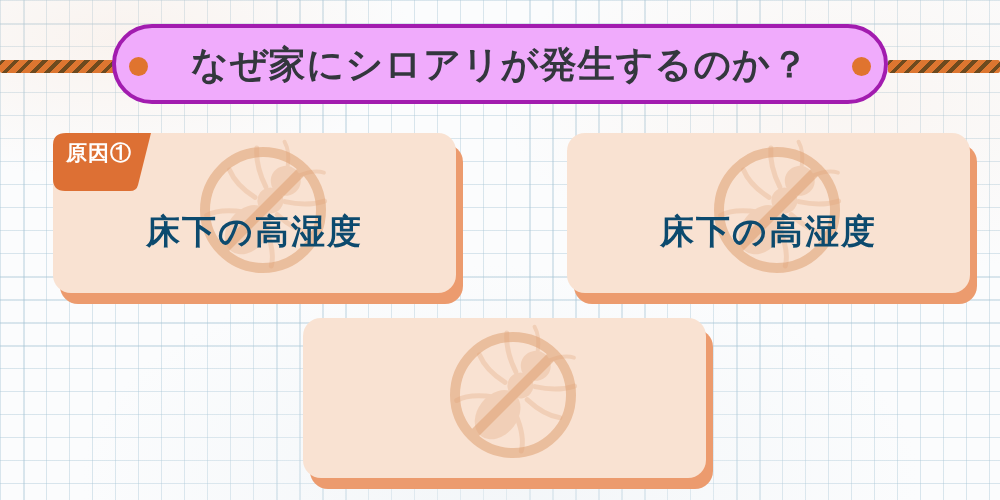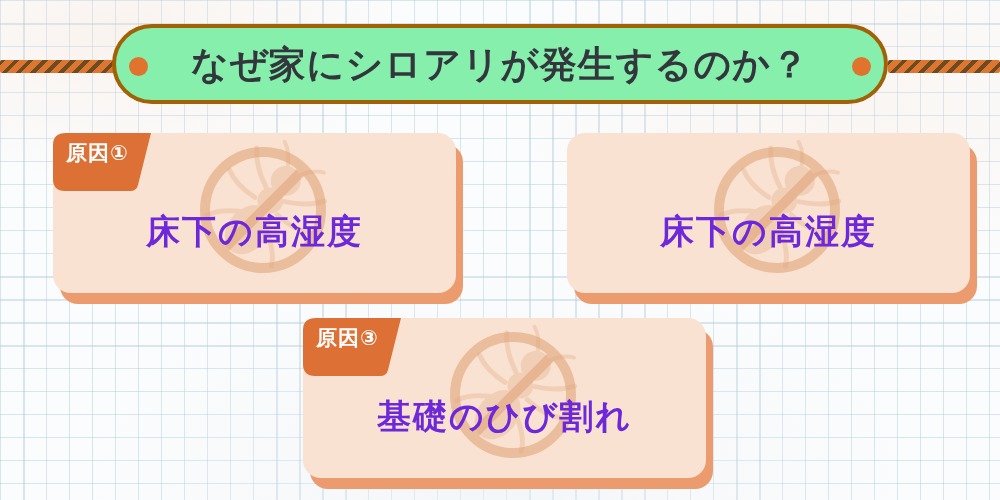--- a/index.html
+++ b/index.html
@@ -22,21 +22,21 @@
   .rope{
     position:absolute;top:60px;height:13px;
     background:repeating-linear-gradient(135deg,#6e4a1e 0 4px,#dd7630 4px 10px);
     border-radius:2px;
   }
   .rope.left{left:0;width:116px;}
   .rope.right{left:888px;width:112px;}
   
   .banner{
     position:absolute;left:112px;top:24px;width:768px;height:72px;
-    background:#86efac;border:4px solid #a16207;border-radius:44px;
+    background:#f0abfc;border:4px solid #a21caf;border-radius:44px;
     display:flex;align-items:center;justify-content:center;
   }
   .banner .dot{
     position:absolute;top:50%;width:19px;height:19px;margin-top:-7px;
     background:#e0742f;border-radius:50%;
   }
   .banner .dot.l{left:13px;}
   .banner .dot.r{right:13px;}
   .banner h1{
     margin:0;font-size:37px;font-weight:bold;color:#33373d;letter-spacing:1px;
@@ -49,25 +49,25 @@
     box-shadow:7px 11px 0 #ec9b6e;
   }
   .card.c1{left:53px;top:133px;}
   .card.c2{left:567px;top:133px;}
   .card.c3{left:303px;top:318px;}
   .tab{position:absolute;left:0;top:0;width:98px;height:58px;}
   .tab svg{position:absolute;inset:0;}
   .tab .tab-label{
     position:absolute;inset:0;display:flex;align-items:center;
     padding-left:13px;padding-bottom:19px;
-    color:#ffffff;font-size:21px;font-weight:bold;letter-spacing:1px;
+    color:#ffffff;font-size:21px;font-weight:bold;letter-spacing:1px;font-family:Liberation Mono, monospace;
   }
   .card .card-text{
     position:absolute;left:0;right:0;top:76px;text-align:center;
-    font-size:34px;font-weight:bold;color:#6d28d9;letter-spacing:2px;
+    font-size:34px;font-weight:bold;color:#0c4a6e;letter-spacing:2px;
   }
   .watermark{position:absolute;left:135px;top:2px;width:150px;height:150px;pointer-events:none;}
 </style>
 </head>
 <body>
 
 <div class="paper"></div>
 
 <div class="rope left"></div>
 <div class="rope right"></div>
@@ -140,20 +140,13 @@
       <path d="M87 55 Q108 45 118 30" fill="none" stroke-width="5" stroke-linecap="round"></path>
       <path d="M89 70 Q112 72 126 64" fill="none" stroke-width="5" stroke-linecap="round"></path>
       <path d="M88 88 Q110 100 116 114" fill="none" stroke-width="5" stroke-linecap="round"></path>
       <path d="M68 26 Q60 12 50 8 M82 26 Q90 12 100 8" fill="none" stroke-width="4" stroke-linecap="round"></path>
     </g>
     <g opacity="0.55" stroke="#dfa173" stroke-width="10" fill="none">
       <circle cx="75" cy="75" r="58"></circle>
       <line x1="116" y1="34" x2="34" y2="116"></line>
     </g>
   </svg>
-  <div class="tab">
-    <svg viewBox="0 0 98 58" width="98" height="58">
-      <path d="M13,0 H98 L85,52 Q83.5,58 77,58 H12 Q0,58 0,46 V12 Q0,0 13,0 Z" fill="#dd7034"></path>
-    </svg>
-    <span class="tab-label">原因③</span>
-  </div>
-  <div class="card-text">基礎のひび割れ</div>
 </div>
 
 </body></html>

